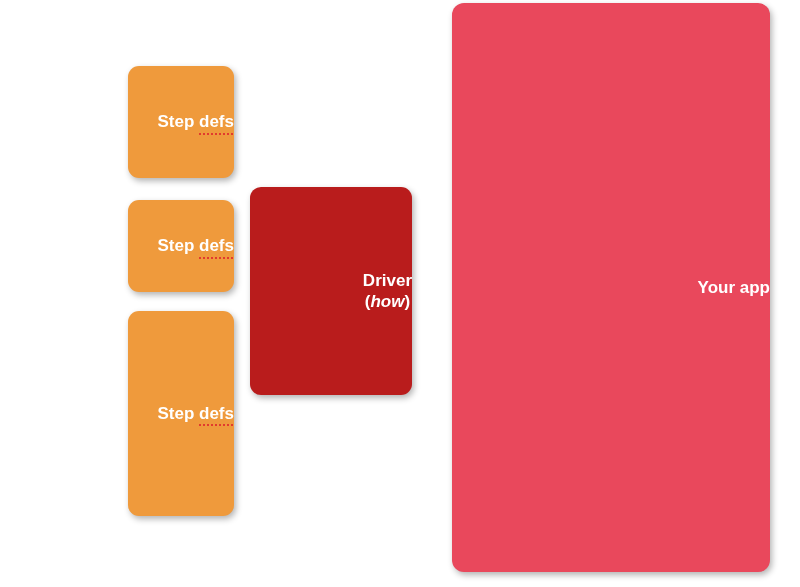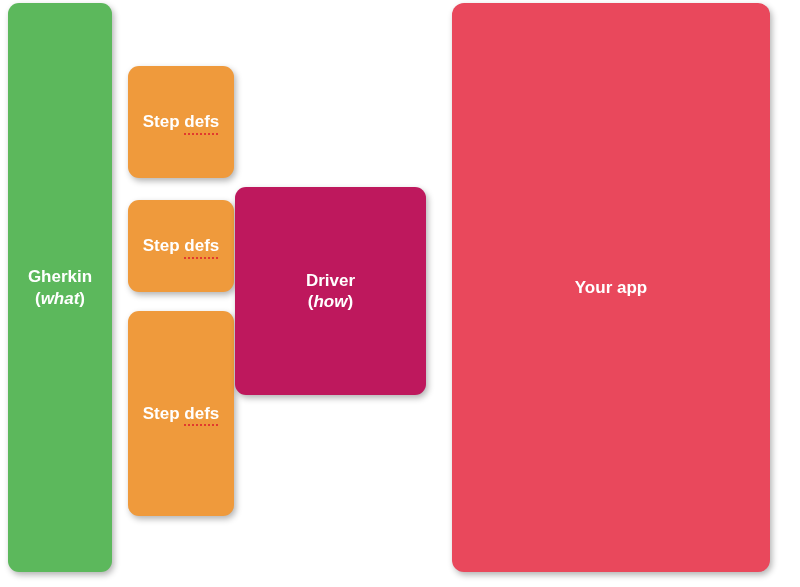--- a/index.html
+++ b/index.html
@@ -16,21 +16,21 @@
     height: 587px;
     background: #ffffff;
     overflow: hidden;
   }
   .box {
     position: absolute;
     box-sizing: border-box;
     border-radius: 11px;
     display: flex;
     align-items: center;
-    justify-content: center;
+    justify-content: flex-end;
     text-align: center;
     color: #ffffff;
     font-weight: bold;
     font-size: 17px;
     line-height: 1.25;
     box-shadow: 2px 3px 6px rgba(0,0,0,0.30);
     user-select: none;
   }
   .box .label {
     display: block;
@@ -83,42 +83,36 @@
     left: 128px; top: 200px;
     width: 106px; height: 92px;
     background: #ef9a3c;
   }
   #box-stepdefs-3 {
     left: 128px; top: 311px;
     width: 106px; height: 205px;
     background: #ef9a3c;
   }
   #box-driver {
-    left: 235px; top: 187px;
-    width: 191px; height: 208px;
-    background: #be185d;
+    left: 250px; top: 187px;
+    width: 162px; height: 208px;
+    background: #b91c1c;
   }
   #box-your-app {
     left: 452px; top: 3px;
     width: 318px; height: 569px;
     background: #e9485c;
     border-radius: 12px;
   }
 </style>
 </head>
 <body>
 
 <div id="canvas">
 
-  <div class="box" id="box-gherkin">
-    <div>
-      <span class="label">Gherkin</span>
-      <span class="sub"><span>(</span><em>what</em><span>)</span></span>
-    </div>
-  </div>
 
   <div class="box" id="box-stepdefs-1">
     <span class="label"><span>Step </span><span class="misspelled">defs</span></span>
   </div>
 
   <div class="box" id="box-stepdefs-2">
     <span class="label"><span>Step </span><span class="misspelled">defs</span></span>
   </div>
 
   <div class="box" id="box-stepdefs-3">

